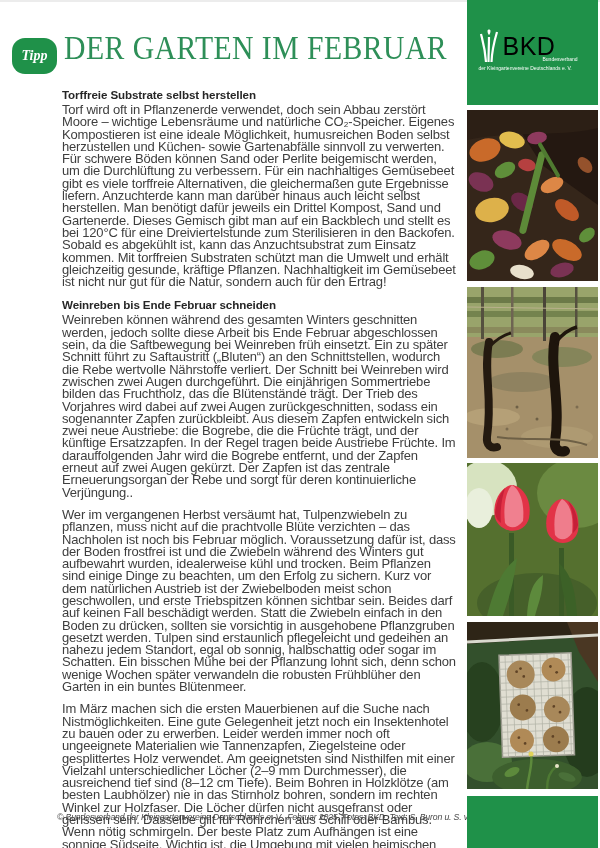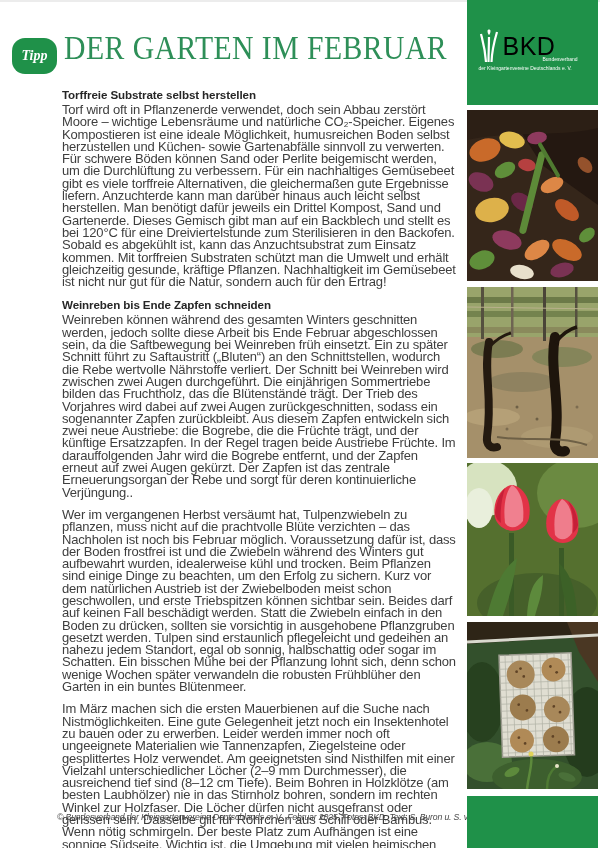--- a/index.html
+++ b/index.html
@@ -72,21 +72,21 @@
     <span class="logo-sub2">der Kleingartenvereine Deutschlands e. V.</span>
   </div>
 </div>
 
 <div class="content">
   <div class="section">
     <h3>Torffreie Substrate selbst herstellen</h3>
     <p>Torf wird oft in Pflanzenerde verwendet, doch sein Abbau zerstört Moore – wichtige Lebensräume und natürliche CO₂-Speicher. Eigenes Kompostieren ist eine ideale Möglichkeit, humusreichen Boden selbst herzustellen und Küchen- sowie Gartenabfälle sinnvoll zu verwerten. Für schwere Böden können Sand oder Perlite beigemischt werden, um die Durchlüftung zu verbessern. Für ein nachhaltiges Gemüsebeet gibt es viele torffreie Alternativen, die gleichermaßen gute Ergebnisse liefern. Anzuchterde kann man darüber hinaus auch leicht selbst herstellen. Man benötigt dafür jeweils ein Drittel Kompost, Sand und Gartenerde. Dieses Gemisch gibt man auf ein Backblech und stellt es bei 120°C für eine Dreiviertelstunde zum Sterilisieren in den Backofen. Sobald es abgekühlt ist, kann das Anzuchtsubstrat zum Einsatz kommen. Mit torffreien Substraten schützt man die Umwelt und erhält gleichzeitig gesunde, kräftige Pflanzen. Nachhaltigkeit im Gemüsebeet ist nicht nur gut für die Natur, sondern auch für den Ertrag!</p>
   </div>
   <div class="section">
-    <h3>Weinreben bis Ende Zapfen schneiden</h3>
+    <h3>Weinreben bis Ende Februar schneiden</h3>
     <p>Weinreben können während des gesamten Winters geschnitten werden, jedoch sollte diese Arbeit bis Ende Februar abgeschlossen sein, da die Saftbewegung bei Weinreben früh einsetzt. Ein zu später Schnitt führt zu Saftaustritt („Bluten“) an den Schnittstellen, wodurch die Rebe wertvolle Nährstoffe verliert. Der Schnitt bei Weinreben wird zwischen zwei Augen durchgeführt. Die einjährigen Sommertriebe bilden das Fruchtholz, das die Blütenstände trägt. Der Trieb des Vorjahres wird dabei auf zwei Augen zurückgeschnitten, sodass ein sogenannter Zapfen zurückbleibt. Aus diesem Zapfen entwickeln sich zwei neue Austriebe: die Bogrebe, die die Früchte trägt, und der künftige Ersatzzapfen. In der Regel tragen beide Austriebe Früchte. Im darauffolgenden Jahr wird die Bogrebe entfernt, und der Zapfen erneut auf zwei Augen gekürzt. Der Zapfen ist das zentrale Erneuerungsorgan der Rebe und sorgt für deren kontinuierliche Verjüngung..</p>
   </div>
   <div class="section">
     <p>Wer im vergangenen Herbst versäumt hat, Tulpenzwiebeln zu pflanzen, muss nicht auf die prachtvolle Blüte verzichten – das Nachholen ist noch bis Februar möglich. Voraussetzung dafür ist, dass der Boden frostfrei ist und die Zwiebeln während des Winters gut aufbewahrt wurden, idealerweise kühl und trocken. Beim Pflanzen sind einige Dinge zu beachten, um den Erfolg zu sichern. Kurz vor dem natürlichen Austrieb ist der Zwiebelboden meist schon geschwollen, und erste Triebspitzen können sichtbar sein. Beides darf auf keinen Fall beschädigt werden. Statt die Zwiebeln einfach in den Boden zu drücken, sollten sie vorsichtig in ausgehobene Pflanzgruben gesetzt werden. Tulpen sind erstaunlich pflegeleicht und gedeihen an nahezu jedem Standort, egal ob sonnig, halbschattig oder sogar im Schatten. Ein bisschen Mühe bei der Pflanzung lohnt sich, denn schon wenige Wochen später verwandeln die robusten Frühblüher den Garten in ein buntes Blütenmeer.</p>
   </div>
   <div class="section">
     <p>Im März machen sich die ersten Mauerbienen auf die Suche nach Nistmöglichkeiten. Eine gute Gelegenheit jetzt noch ein Insektenhotel zu bauen oder zu erwerben. Leider werden immer noch oft ungeeignete Materialien wie Tannenzapfen, Ziegelsteine oder gesplittertes Holz verwendet. Am geeignetsten sind Nisthilfen mit einer Vielzahl unterschiedlicher Löcher (2–9 mm Durchmesser), die ausreichend tief sind (8–12 cm Tiefe). Beim Bohren in Holzklötze (am besten Laubhölzer) nie in das Stirnholz bohren, sondern im rechten Winkel zur Holzfaser. Die Löcher dürfen nicht ausgefranst oder gerissen sein. Dasselbe gilt für Röhrchen aus Schilf oder Bambus. Wenn nötig schmirgeln. Der beste Platz zum Aufhängen ist eine sonnige Südseite. Wichtig ist, die Umgebung mit vielen heimischen Wildpflanzen und Nektarquellen zu gestalten, damit die Wildbienen ausreichend Nahrung finden.</p>
   </div>
 </div>
 

